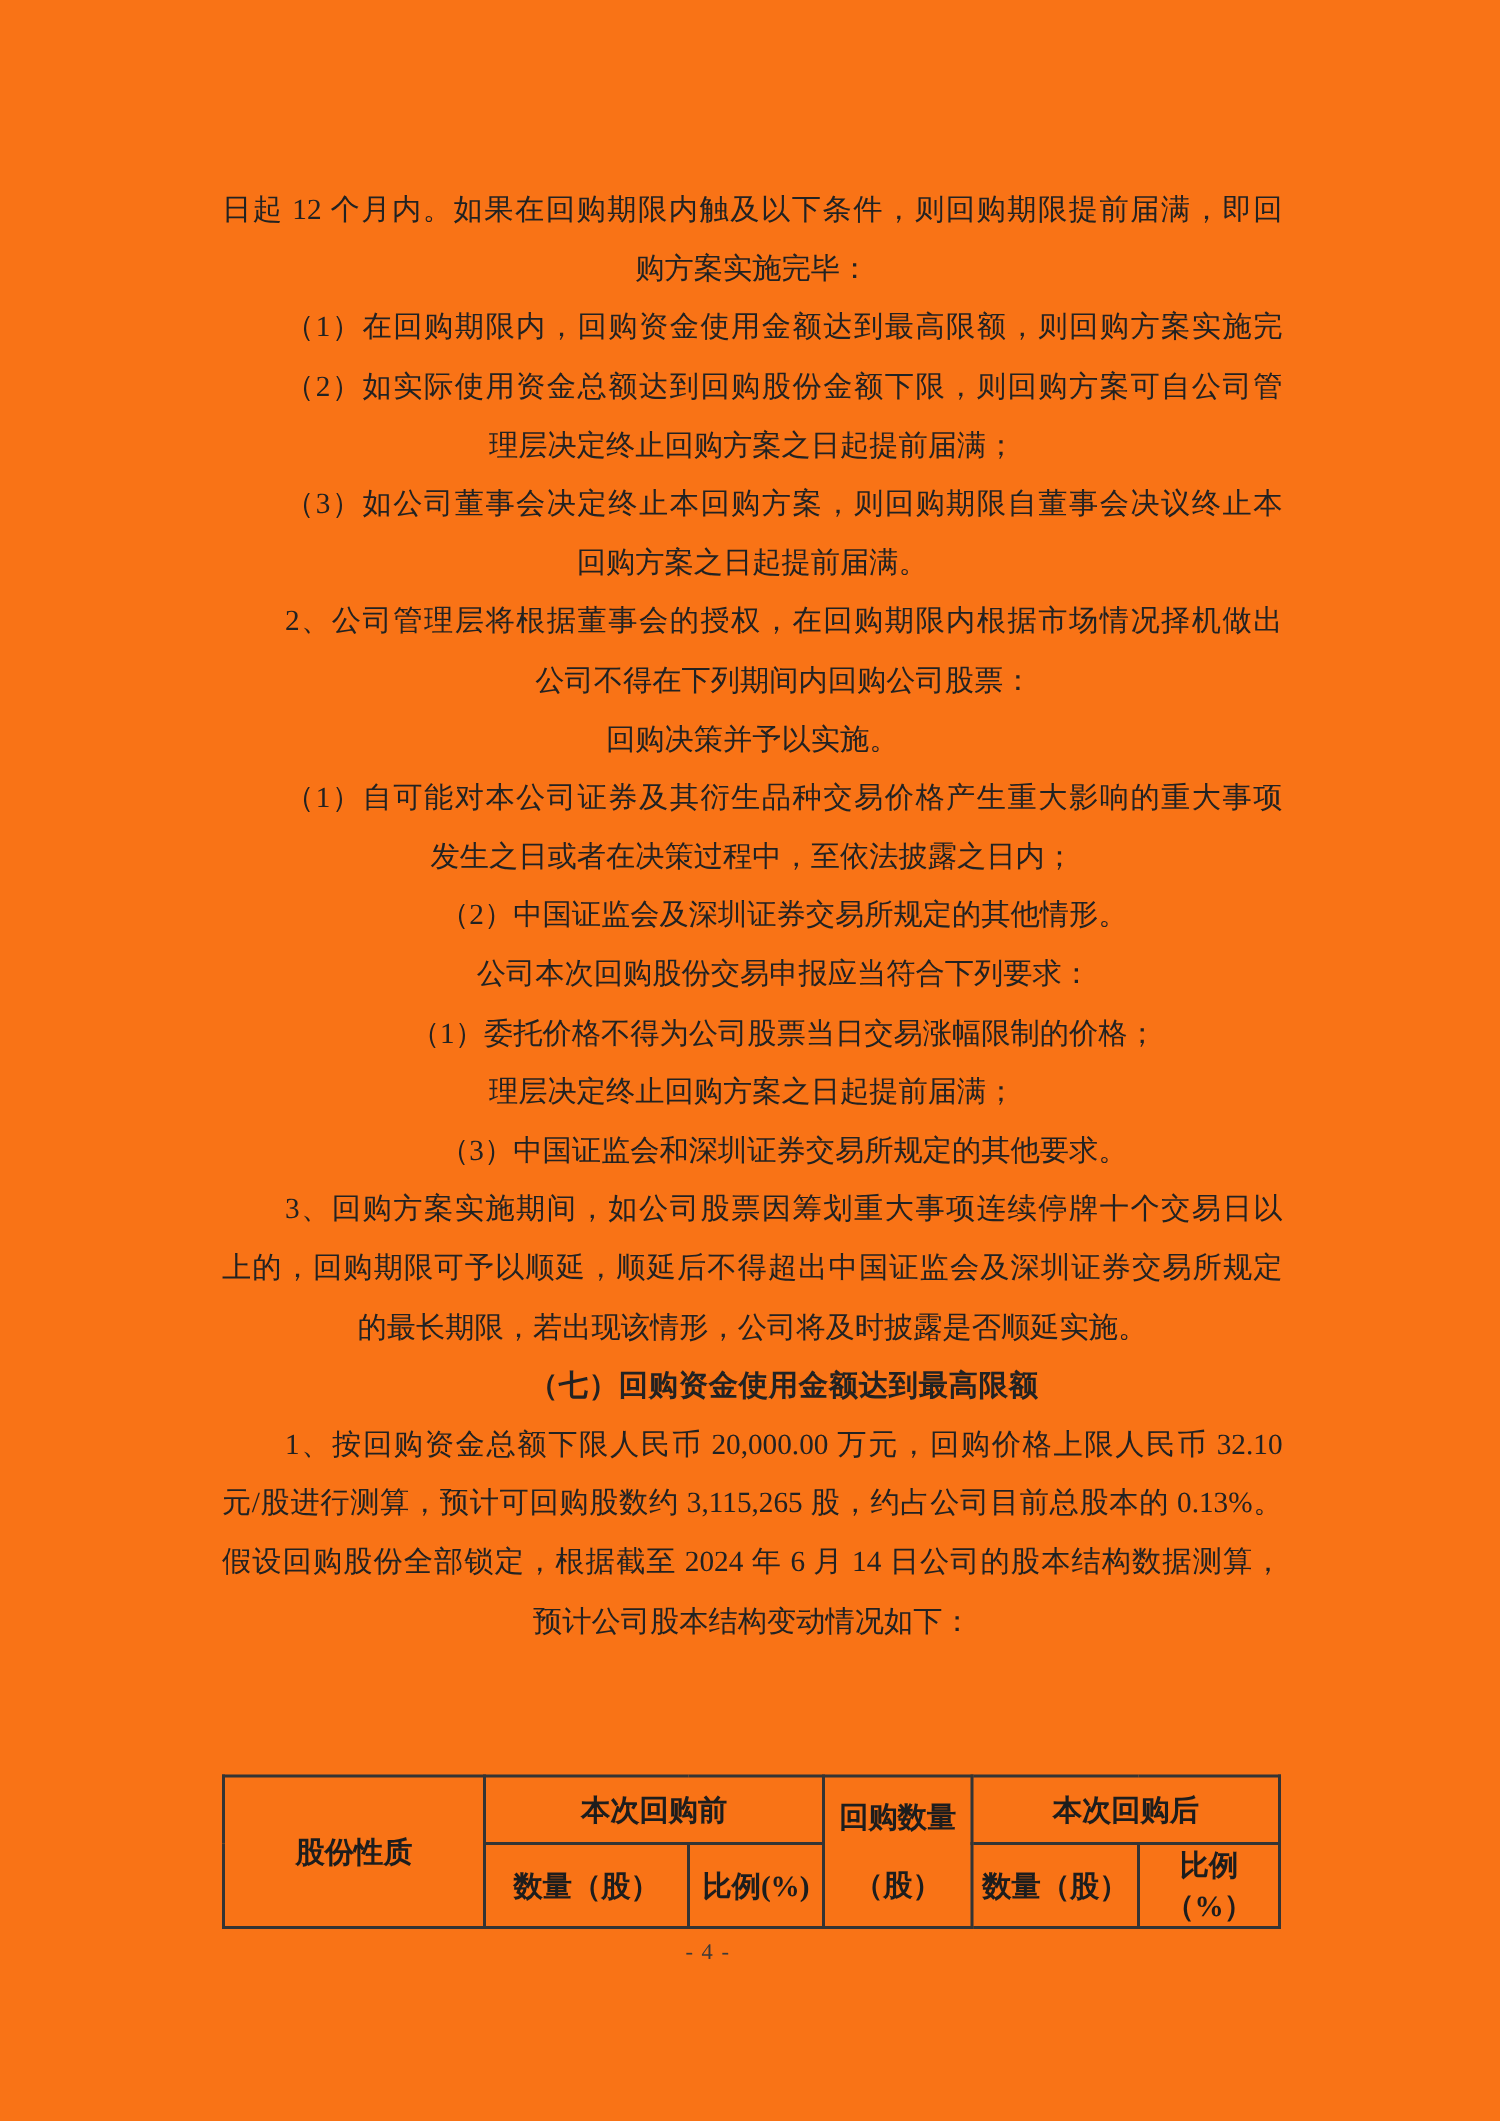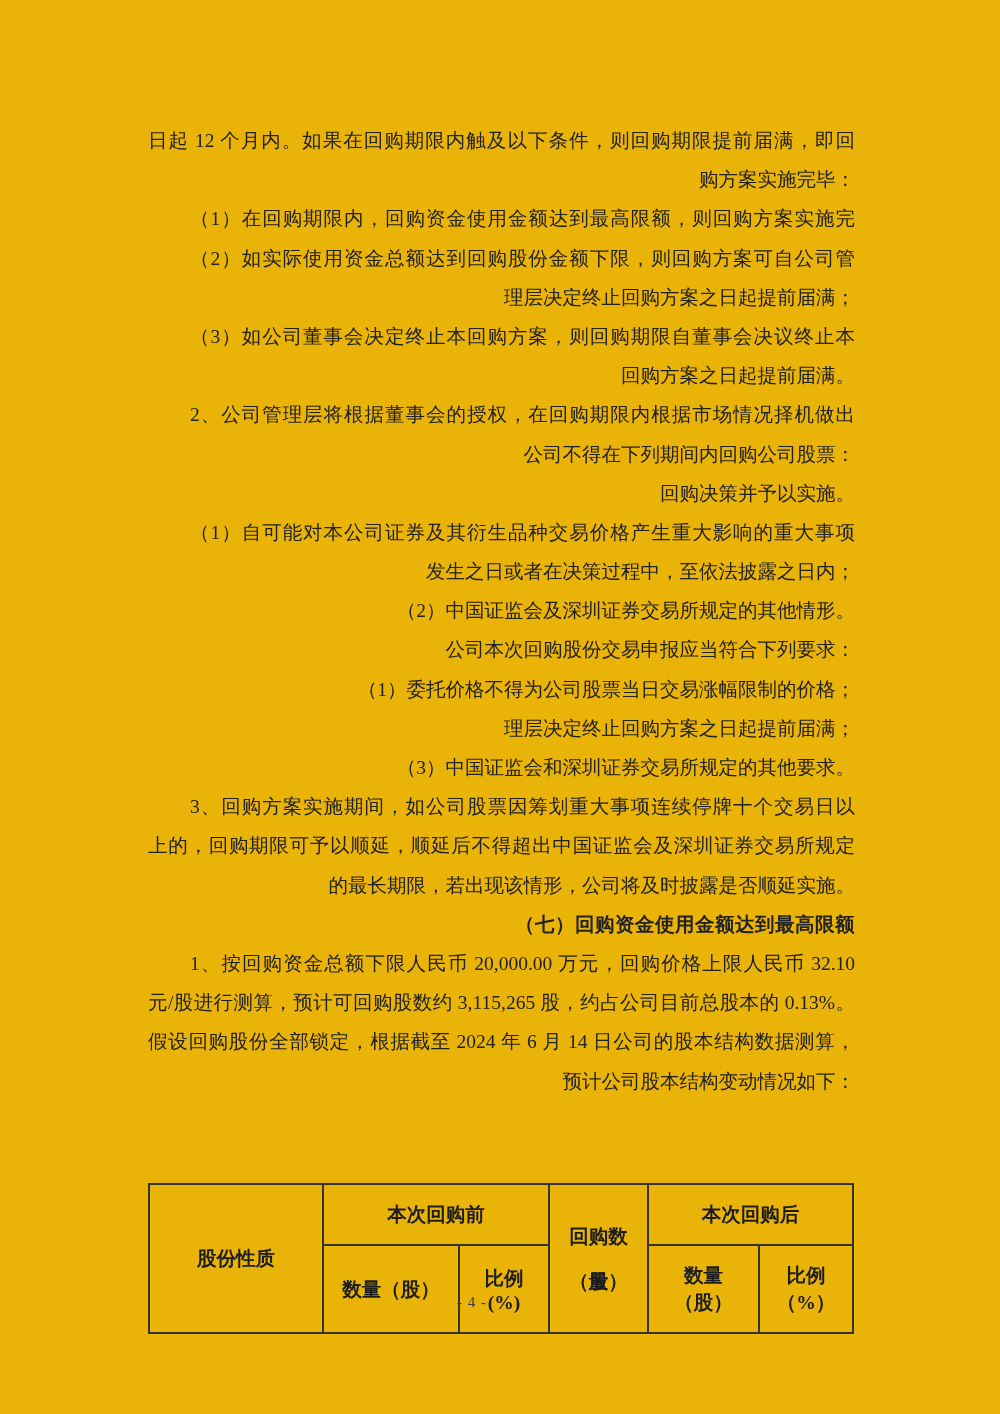--- a/index.html
+++ b/index.html
@@ -1,57 +1,57 @@
 <!DOCTYPE html>
 <html><head>
 <meta charset="utf-8">
 <style>
   html, body { margin: 0; padding: 0; background: #ffffff; }
   .page {
     position: relative;
     width: 1000px;
     height: 1414px;
-    background: #eab308;
+    background: #f97316;
     font-family: "Liberation Serif", "DejaVu Serif", serif;
     color: #222222;
     overflow: hidden;
   }
   .content {
     position: absolute;
     left: 148px;
     top: 121px;
     width: 707px;
     font-size: 19.5px;
     line-height: 39.2px;
     overflow: hidden;
   }
   .line {
     height: 39.2px;
-    text-align: right;
+    text-align: center;
     white-space: normal;
   }
   .line.indent { text-indent: 42px; }
   .line.bold { font-weight: bold; letter-spacing: 0.5px; }
   .line.fill { text-align: justify; text-align-last: justify; }
   table.shares {
     position: absolute;
     left: 148px;
     top: 1183px;
     width: 704px;
     border-collapse: collapse;
     table-layout: fixed;
   }
   table.shares td {
     border: 2px solid #343434;
     text-align: center;
     vertical-align: middle;
     font-weight: bold;
     font-size: 19.5px;
     color: #1d1d1d;
-    padding: 16px;
+    padding: 0;
     overflow: hidden;
   }
   table.shares tr { height: 45px; }
   .qty-stack div {
     height: 45px;
     line-height: 45px;
   }
   .footer {
     position: absolute;
     left: 472px;

